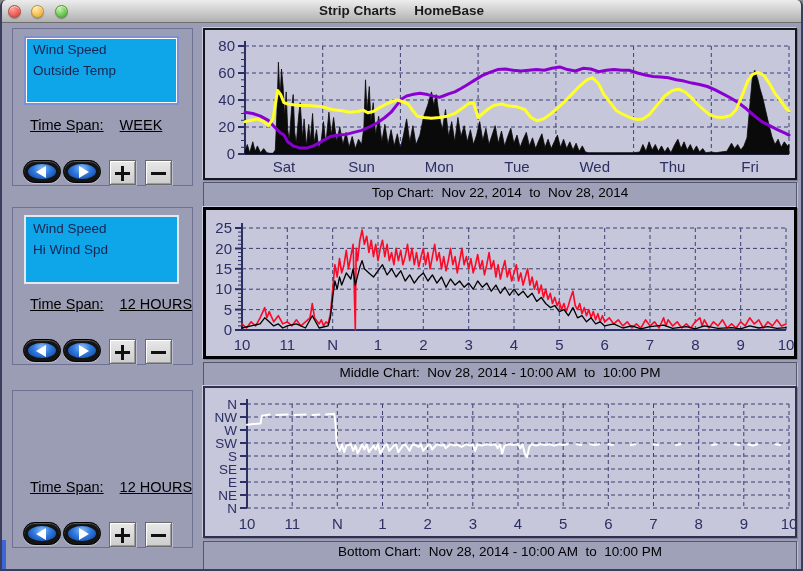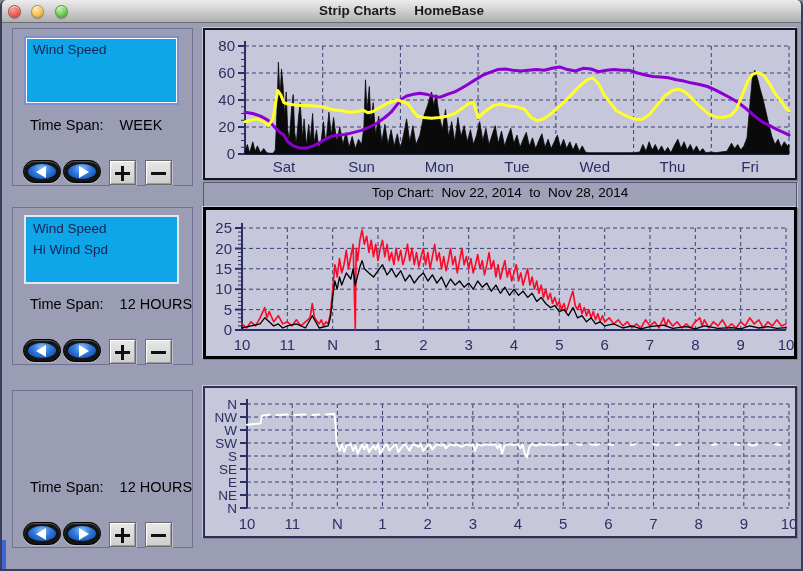--- a/index.html
+++ b/index.html
@@ -18,21 +18,21 @@
   .light.green{background:radial-gradient(circle at 35% 30%,#c4f2ae,#69c651 60%,#3f9e2c);border:1px solid #53972f;box-sizing:border-box;}
   .title{position:absolute;left:0;top:0;width:100%;height:22px;text-align:center;line-height:22px;
          font-size:13.5px;font-weight:bold;color:#1b1b1b;}
   .title .tgap{margin-left:18px;}
   
   .panel{position:absolute;left:10px;width:181px;height:158px;border:1px solid #6f7192;box-sizing:border-box;}
   .listbox{position:absolute;left:11px;top:7px;width:155px;height:69px;background:#0ea5e9;
            border:2px solid #e6e6ef;box-sizing:border-box;overflow:hidden;padding:1px 0 0 7px;}
   .listbox.focused{border:2px solid #7b8fd4;box-shadow:inset 0 0 0 1px #ffffff;}
   .li{font-size:13.5px;line-height:21px;color:#1a2350;white-space:nowrap;}
-  .timespan{position:absolute;left:17px;top:88px;font-size:14.5px;color:#000;white-space:nowrap;}
+  .timespan{position:absolute;left:17px;top:88px;font-size:14.5px;color:#000;white-space:nowrap;text-decoration:underline;}
   .timespan .ts-value{margin-left:16px;}
   .btnrow{position:absolute;left:0;top:131px;width:100%;height:26px;}
   .navbtn{position:absolute;width:38px;height:23px;border-radius:11.5px;background:#141414;
           border:1px solid #000;padding:0;cursor:pointer;
           box-shadow:inset 0 1px 1px #5a5a5a, 0 1px 0 rgba(255,255,255,.3);}
   .navbtn::before{content:"";position:absolute;left:4px;top:3px;right:4px;bottom:3px;border-radius:50%;
           background:radial-gradient(ellipse at 50% 28%,#8cbcf4 0%,#3079de 45%,#0b3f9a 100%);}
   .tri{position:absolute;width:0;height:0;border-top:6px solid transparent;border-bottom:6px solid transparent;top:5px;}
   .tri-left{border-right:10px solid #fff;left:12px;}
   .tri-right{border-left:10px solid #fff;left:15px;}
@@ -70,20 +70,21 @@
       <span class="light green"></span>
     </div>
     <div class="title">
       <span>Strip Charts</span><span class="tgap">HomeBase</span>
     </div>
   </div>
 
   <div class="panel" style="top:28px">
     <div class="listbox focused">
       <div class="li">Wind Speed</div>
+      <div class="li">Outside Temp</div>
     </div>
     <div class="timespan">
       <span class="ts-label">Time Span:</span><span class="ts-value">WEEK</span>
     </div>
     <div class="btnrow">
       <button class="navbtn btn-back">
           <span class="tri tri-left"></span>
         </button>
       <button class="navbtn btn-fwd">
           <span class="tri tri-right"></span>
@@ -255,20 +256,21 @@
         <text x="353.3" y="140" text-anchor="middle" font-size="15" fill="#2b2f63">5</text>
         <text x="398.7" y="140" text-anchor="middle" font-size="15" fill="#2b2f63">6</text>
         <text x="444.0" y="140" text-anchor="middle" font-size="15" fill="#2b2f63">7</text>
         <text x="489.3" y="140" text-anchor="middle" font-size="15" fill="#2b2f63">8</text>
         <text x="534.7" y="140" text-anchor="middle" font-size="15" fill="#2b2f63">9</text>
         <text x="580.0" y="140" text-anchor="middle" font-size="15" fill="#2b2f63">10</text>
         <path d="M36.0 113.9L40.5 118.0L45.1 111.8L49.6 115.9L54.1 107.8L58.7 97.6L60.9 107.8L63.2 101.6L67.7 111.8L72.3 105.7L76.8 113.9L81.3 111.8L85.9 115.9L90.4 109.8L94.9 115.9L99.5 111.8L104.0 107.8L106.3 93.5L108.5 107.8L113.1 113.9L115.3 109.8L117.6 115.9L119.9 111.8L122.1 113.9L124.4 103.7L126.7 79.2L128.9 54.7L131.2 67.0L133.5 48.6L135.7 62.9L138.0 54.7L140.3 40.4L142.5 58.8L144.8 46.6L147.1 34.3L149.3 120.0L150.2 38.4L151.6 50.6L153.9 30.2L156.1 20.0L158.4 34.3L160.7 26.2L162.9 42.5L165.2 30.2L167.5 46.6L169.7 34.3L172.0 50.6L174.3 38.4L176.5 30.2L178.8 46.6L181.1 34.3L183.3 50.6L185.6 42.5L187.9 54.7L190.1 38.4L192.4 50.6L194.7 40.4L196.9 54.7L199.2 46.6L201.5 34.3L203.7 50.6L206.0 38.4L208.3 54.7L210.5 42.5L212.8 56.8L215.1 46.6L217.3 38.4L219.6 54.7L221.9 42.5L224.1 58.8L226.4 46.6L228.7 34.3L230.9 50.6L233.2 42.5L235.5 58.8L237.7 46.6L240.0 60.8L242.3 50.6L244.5 38.4L246.8 54.7L249.1 46.6L251.3 62.9L253.6 50.6L255.9 38.4L258.1 54.7L260.4 46.6L262.7 58.8L264.9 48.6L267.2 62.9L269.5 54.7L271.7 44.5L274.0 58.8L276.3 50.6L278.5 64.9L280.8 54.7L283.1 42.5L285.3 58.8L287.6 50.6L289.9 67.0L292.1 54.7L294.4 69.0L296.7 58.8L298.9 50.6L301.2 67.0L303.5 58.8L305.7 71.0L308.0 62.9L310.3 54.7L312.5 71.0L314.8 62.9L317.1 75.1L319.3 67.0L321.6 58.8L323.9 75.1L326.1 67.0L328.4 79.2L330.7 71.0L332.9 83.3L335.2 75.1L337.5 87.4L339.7 79.2L342.0 89.4L344.3 83.3L346.5 93.5L348.8 87.4L351.1 95.5L353.3 91.4L355.6 99.6L357.9 93.5L360.1 101.6L362.4 95.5L364.7 87.4L366.9 81.2L369.2 95.5L371.5 99.6L373.7 93.5L376.0 103.7L378.3 97.6L380.5 105.7L382.8 99.6L385.1 107.8L387.3 101.6L389.6 109.8L391.9 103.7L394.1 111.8L396.4 105.7L398.7 111.8L403.2 107.8L407.7 113.9L412.3 109.8L416.8 115.9L421.3 111.8L425.9 118.0L430.4 113.9L434.9 118.0L439.5 109.8L444.0 115.9L448.5 111.8L453.1 118.0L457.6 107.8L459.9 115.9L462.1 109.8L466.7 115.9L471.2 111.8L475.7 118.0L480.3 113.9L484.8 118.0L489.3 111.8L493.9 107.8L496.1 115.9L498.4 109.8L502.9 118.0L507.5 111.8L512.0 115.9L516.5 109.8L521.1 118.0L525.6 113.9L530.1 118.0L534.7 111.8L539.2 115.9L543.7 107.8L548.3 113.9L552.8 109.8L557.3 118.0L561.9 111.8L566.4 115.9L570.9 109.8L575.5 115.9L580.0 113.9" fill="none" stroke="#fb0a28" stroke-width="1.6" stroke-linejoin="round" stroke-linecap="round"></path>
         <path d="M36.0 118.0L45.1 115.9L54.1 113.9L58.7 107.8L63.2 111.8L67.7 115.9L72.3 113.9L76.8 118.0L81.3 115.9L90.4 113.9L99.5 118.0L106.3 105.7L113.1 118.0L122.1 115.9L124.4 107.8L126.7 87.4L128.9 71.0L131.2 79.2L133.5 67.0L135.7 75.1L140.3 62.9L144.8 69.0L147.1 58.8L149.3 75.1L153.9 56.8L156.1 50.6L158.4 58.8L162.9 62.9L167.5 67.0L172.0 60.8L176.5 54.7L181.1 64.9L185.6 58.8L190.1 67.0L194.7 60.8L199.2 71.0L203.7 64.9L208.3 73.1L212.8 67.0L217.3 62.9L221.9 71.0L226.4 64.9L230.9 73.1L235.5 67.0L240.0 77.2L244.5 69.0L249.1 75.1L253.6 71.0L258.1 77.2L262.7 73.1L267.2 79.2L271.7 71.0L276.3 77.2L280.8 73.1L285.3 81.2L289.9 75.1L294.4 83.3L298.9 77.2L303.5 85.3L308.0 79.2L312.5 85.3L317.1 81.2L321.6 87.4L326.1 83.3L330.7 91.4L335.2 87.4L339.7 93.5L344.3 97.6L348.8 95.5L353.3 101.6L357.9 99.6L362.4 105.7L366.9 97.6L371.5 107.8L376.0 105.7L380.5 111.8L385.1 107.8L389.6 113.9L394.1 111.8L398.7 115.9L407.7 113.9L416.8 118.0L425.9 115.9L434.9 118.8L444.0 116.7L457.6 115.1L466.7 118.4L480.3 116.7L489.3 118.8L498.4 115.9L512.0 118.4L525.6 117.6L534.7 118.8L543.7 115.9L552.8 118.0L561.9 116.7L570.9 118.4L580.0 117.6" fill="none" stroke="#000000" stroke-width="1.3" stroke-linejoin="round" stroke-linecap="round"></path>
       </svg>
   </div>
+  <div class="caption cap2">Middle Chart:  Nov 28, 2014 - 10:00 AM  to  10:00 PM</div>
 
   <div class="chartbox bot">
     <svg id="chart-2" width="590" height="148">
         <line x1="42" y1="120.0" x2="584" y2="120.0" stroke="#3b3f72" stroke-width="1" stroke-dasharray="4 3"></line>
         <line x1="42" y1="107.0" x2="584" y2="107.0" stroke="#3b3f72" stroke-width="1" stroke-dasharray="4 3"></line>
         <line x1="42" y1="94.0" x2="584" y2="94.0" stroke="#3b3f72" stroke-width="1" stroke-dasharray="4 3"></line>
         <line x1="42" y1="81.0" x2="584" y2="81.0" stroke="#3b3f72" stroke-width="1" stroke-dasharray="4 3"></line>
         <line x1="42" y1="68.0" x2="584" y2="68.0" stroke="#3b3f72" stroke-width="1" stroke-dasharray="4 3"></line>
         <line x1="42" y1="55.0" x2="584" y2="55.0" stroke="#3b3f72" stroke-width="1" stroke-dasharray="4 3"></line>
         <line x1="42" y1="42.0" x2="584" y2="42.0" stroke="#3b3f72" stroke-width="1" stroke-dasharray="4 3"></line>
@@ -314,15 +316,16 @@
         <text x="313.0" y="141" text-anchor="middle" font-size="15" fill="#2b2f63">4</text>
         <text x="358.2" y="141" text-anchor="middle" font-size="15" fill="#2b2f63">5</text>
         <text x="403.3" y="141" text-anchor="middle" font-size="15" fill="#2b2f63">6</text>
         <text x="448.5" y="141" text-anchor="middle" font-size="15" fill="#2b2f63">7</text>
         <text x="493.7" y="141" text-anchor="middle" font-size="15" fill="#2b2f63">8</text>
         <text x="538.8" y="141" text-anchor="middle" font-size="15" fill="#2b2f63">9</text>
         <text x="584.0" y="141" text-anchor="middle" font-size="15" fill="#2b2f63">10</text>
         <path d="M42.0 36.8L48.8 36.1L55.5 35.5L56.9 27.7L64.6 26.4M71.4 27.0L82.7 26.4M89.4 27.0L100.7 26.4M107.5 27.0L114.3 26.4M121.0 26.4L129.2 25.8L130.5 35.5L131.4 52.4L132.3 57.6L134.6 62.8L136.9 56.3L139.1 64.1L141.4 57.6L145.9 56.3L148.1 62.8L150.4 57.6L152.7 65.4L157.2 56.3L159.4 61.5L161.7 56.3L163.9 64.1L168.5 57.6L170.7 61.5L173.0 56.3L175.2 65.4L179.8 57.6L182.0 56.3L184.3 62.8L188.8 57.6L191.0 56.3L193.3 64.1L197.8 57.6L200.1 56.3L204.6 62.8L206.9 57.6L209.1 56.3L213.6 58.9L215.9 56.3L218.2 62.8L222.7 57.6L224.9 56.3L227.2 61.5L231.7 56.3L236.2 57.6L238.5 56.3L240.7 60.2L245.3 56.3L249.8 57.6L252.0 56.3L256.5 58.9L261.1 56.3L265.6 57.6L267.8 56.3L270.1 62.8L272.4 56.3L276.9 57.6L281.4 56.3L285.9 57.0L290.4 56.3L292.7 60.2L294.9 56.3L297.2 65.4L299.5 57.6L304.0 56.3L308.5 57.0L313.0 56.3L315.3 60.2L317.5 56.3L319.8 65.4L322.0 69.3L324.3 58.9L326.6 56.3L331.1 57.6L335.6 56.3L340.1 57.0L344.6 56.3L349.1 57.6L353.7 56.3L358.2 57.0L362.7 56.3M371.7 56.3L376.2 57.0M385.3 56.3L389.8 57.0L394.3 56.3M403.3 56.3L407.8 57.0M416.9 56.3M425.9 57.0L430.4 56.3M439.5 57.0M448.5 56.3L453.0 57.0M462.1 56.3M471.1 57.0L475.6 56.3M484.6 57.0M493.7 56.3M507.2 57.0L511.7 56.3M520.8 57.0M529.8 56.3L534.3 57.0M543.3 56.3L547.9 57.6L552.4 56.3M561.4 57.0M570.4 56.3L575.0 57.0M584.0 56.3" fill="none" stroke="#ffffff" stroke-width="2" stroke-linejoin="round" stroke-linecap="round"></path>
       </svg>
   </div>
+  <div class="caption cap3">Bottom Chart:  Nov 28, 2014 - 10:00 AM  to  10:00 PM</div>
 
   <div class="corner-accent"></div>
 </div>
 
 </body></html>

